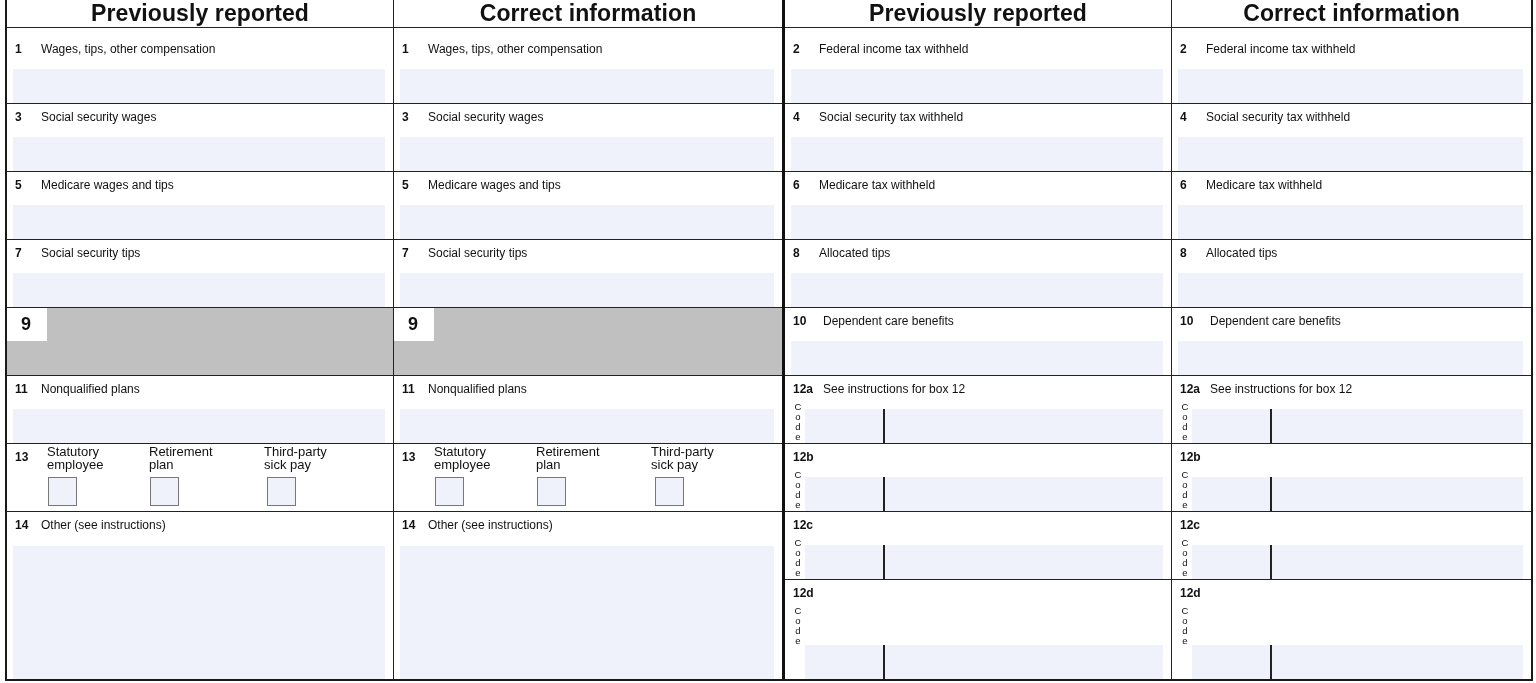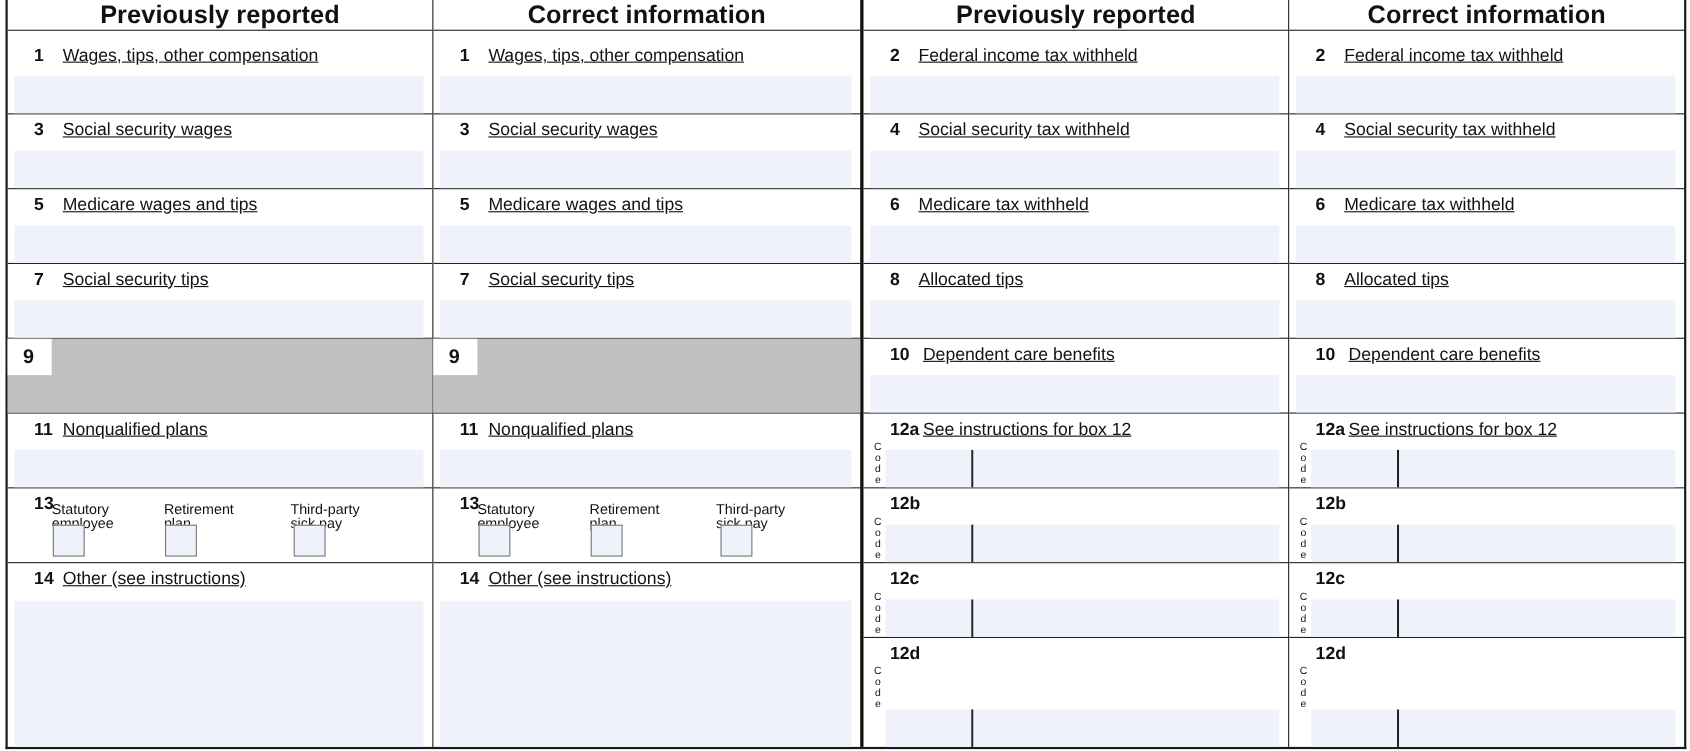--- a/index.html
+++ b/index.html
@@ -14,27 +14,27 @@
   .col { position:absolute; top:0; bottom:0; }
   .col.c1 { left:0; width:386px; border-right:1.5px solid #222; }
   .col.c2 { left:387px; right:0; }
   .half.right .col.c1 { width:386px; }
   .hdr { position:absolute; left:0; right:0; top:0; height:28px;
          border-bottom:1.5px solid #222; box-sizing:border-box;
          display:flex; align-items:center; justify-content:center;
          font-weight:bold; font-size:23px; letter-spacing:0.1px; }
   .cell { position:absolute; left:0; right:0; border-bottom:1.5px solid #222;
           box-sizing:border-box; }
-  .lbl { position:absolute; left:24px; top:6px; font-size:16px; white-space:nowrap;text-decoration:underline; }
+  .lbl { position:absolute; left:8px; top:6px; font-size:12px; white-space:nowrap; }
   .lbl .num { font-weight:bold; display:inline-block; min-width:26px; }
   .field { position:absolute; left:6px; right:8px; bottom:0; height:34px; background:#eff2fb; }
   .shaded { position:absolute; left:0; right:0; top:0; bottom:0; background:#c0c0c0; }
   .nine-tab { position:absolute; left:0; top:0; width:40px; height:33px; background:#fff;
               font-weight:bold; font-size:18px; padding:6px 0 0 14px; box-sizing:border-box; }
-  .chk-group { position:absolute; top:12px; font-size:13px; line-height:13px; }
+  .chk-group { position:absolute; top:1px; font-size:13px; line-height:13px; }
   .chk-box { position:absolute; width:29px; height:29px; background:#eff2fb;
              border:1.5px solid #777; box-sizing:border-box; }
   .code-letters { position:absolute; left:9px; top:26px; font-size:9.5px; line-height:10px;
                   width:8px; text-align:center; }
   .code-field { position:absolute; left:20px; width:78px; bottom:0; background:#eff2fb;
                 border-right:2px solid #222; }
   .amt-field { position:absolute; left:100px; right:8px; bottom:0; background:#eff2fb; }
   .big { position:absolute; left:6px; right:8px; top:34px; bottom:0; background:#eff2fb; }
 </style>
 </head>

